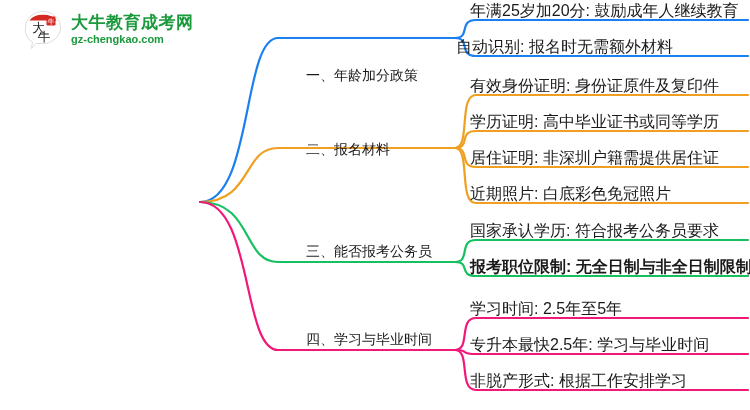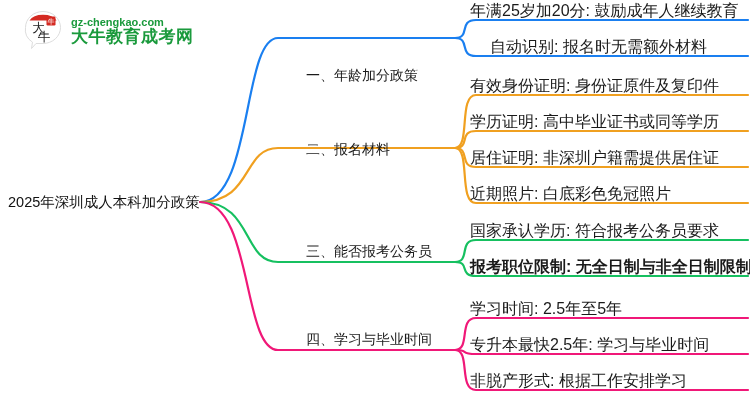--- a/index.html
+++ b/index.html
@@ -95,22 +95,22 @@
       <svg width="42" height="42" viewBox="0 0 42 42" aria-hidden="true">
         <path d="M3.5 19.5 A17.5 16 0 1 1 21 35.5 L14 35.5 L9.5 40.5 L10.5 34.2 A17 15.5 0 0 1 3.5 19.5 Z" fill="#ffffff" stroke="#dddddd" stroke-width="1"></path>
         <path d="M7.5 12.5 A14.5 9 0 0 1 34.5 12.5 Z" fill="#d42a22"></path>
         <rect x="24.5" y="8.5" width="9" height="9" rx="1.2" fill="#d42a22"></rect>
         <text x="29" y="16" font-size="7" fill="#ffffff" text-anchor="middle" font-family="'Liberation Sans', sans-serif">牛</text>
         <text x="16.5" y="24" font-size="12.5" fill="#222222" text-anchor="middle" font-family="'Liberation Sans', sans-serif">大</text>
         <text x="22" y="33" font-size="12.5" fill="#222222" text-anchor="middle" font-family="'Liberation Sans', sans-serif">牛</text>
       </svg>
     </div>
     <div id="logo-text">
+      <div id="logo-title">大牛教育成考网</div>
       <div id="logo-sub">gz-chengkao.com</div>
-      <div id="logo-title">大牛教育成考网</div>
     </div>
   </div>
 
   <svg id="links" viewBox="0 0 750 410">
     <g id="link-layer" fill="none" stroke-width="2.2" stroke-linecap="round">
         <path d="M 200 202
           C 253 202, 242 38, 278 38
           L 455 38" stroke="#1a7ff0"></path>
         <path d="M 455 38
             C 471 38, 458 20, 476 20
@@ -150,26 +150,25 @@
             L 748 318" stroke="#f01878"></path>
         <path d="M 455 350
             C 471 350, 458 354, 476 354
             L 748 354" stroke="#f01878"></path>
         <path d="M 455 350
             C 471 350, 458 390, 476 390
             L 748 390" stroke="#f01878"></path>
       </g>
   </svg>
 
-  <div class="node root-node">2025年深圳成人本科加分政策</div>
 
   <div id="node-layer">
       <div class="node branch-node" style="left: 306px; top: 19px; margin-top: 48px;">一、年龄加分政策</div>
       <div class="node leaf-node" style="left: 470px; top: 1px;">年满25岁加20分: 鼓励成年人继续教育</div>
-      <div class="node leaf-node" style="left: 490px; top: 37px;">自动识别: 报名时无需额外材料</div>
+      <div class="node leaf-node" style="left: 456px; top: 37px;">自动识别: 报名时无需额外材料</div>
       <div class="node branch-node" style="left: 306px; top: 141px;">二、报名材料</div>
       <div class="node leaf-node" style="left: 470px; top: 76px;">有效身份证明: 身份证原件及复印件</div>
       <div class="node leaf-node" style="left: 470px; top: 112px;">学历证明: 高中毕业证书或同等学历</div>
       <div class="node leaf-node" style="left: 470px; top: 148px;">居住证明: 非深圳户籍需提供居住证</div>
       <div class="node leaf-node" style="left: 470px; top: 184px;">近期照片: 白底彩色免冠照片</div>
       <div class="node branch-node" style="left: 306px; top: 243px; text-align: center;">三、能否报考公务员</div>
       <div class="node leaf-node" style="left: 470px; top: 221px;">国家承认学历: 符合报考公务员要求</div>
       <div class="node leaf-node" style="left: 470px; top: 257px; font-weight: bold;">报考职位限制: 无全日制与非全日制限制</div>
       <div class="node branch-node" style="left: 306px; top: 331px;">四、学习与毕业时间</div>
       <div class="node leaf-node" style="left: 470px; top: 299px;">学习时间: 2.5年至5年</div>

